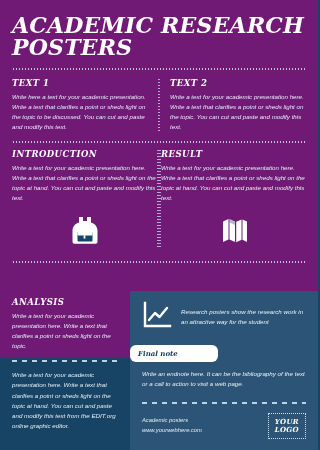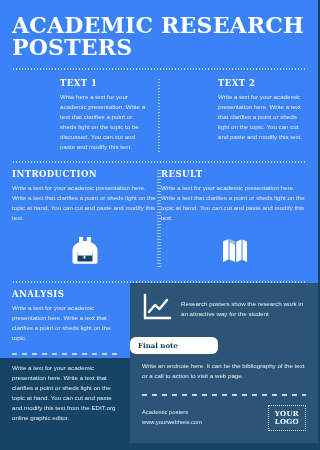--- a/index.html
+++ b/index.html
@@ -12,22 +12,23 @@
     background: #174464;
     font-family: "Liberation Sans", sans-serif;
     color: #ffffff;
     overflow: hidden;
     position: relative;
   }
   .poster {
     width: 318px;
     height: 358px;
     position: relative;
-    background: #3b82f6;
+    background: #701a75;
     box-sizing: border-box;
+    font-style: italic;
   }
 
   
   .title-block {
     padding: 14px 12px 0 12px;
   }
   .poster-title {
     font-family: "DejaVu Serif", "Liberation Serif", serif;
     font-weight: bold;
     font-size: 22px;
@@ -83,21 +84,20 @@
 
   
   .two-col {
     display: flex;
     padding: 8px 12px 0 12px;
     gap: 10px;
   }
   .two-col .col {
     flex: 1 1 0;
     min-width: 0;
-    margin-left: 48px;
   }
 
   
   .three-col {
     display: flex;
     padding: 0 12px 0 12px;
     gap: 0;
     align-items: stretch;
   }
   .three-col .col {
@@ -113,20 +113,21 @@
     display: flex;
     justify-content: center;
   }
 
   
   .mid-row {
     display: flex;
     padding: 0 0 0 12px;
     gap: 0;
     align-items: flex-start;
+    margin-top: 28px;
   }
   .mid-left {
     width: 118px;
     flex: 0 0 118px;
     padding-right: 10px;
     box-sizing: border-box;
   }
   .mid-right {
     flex: 1 1 auto;
     background: #2c5477;

